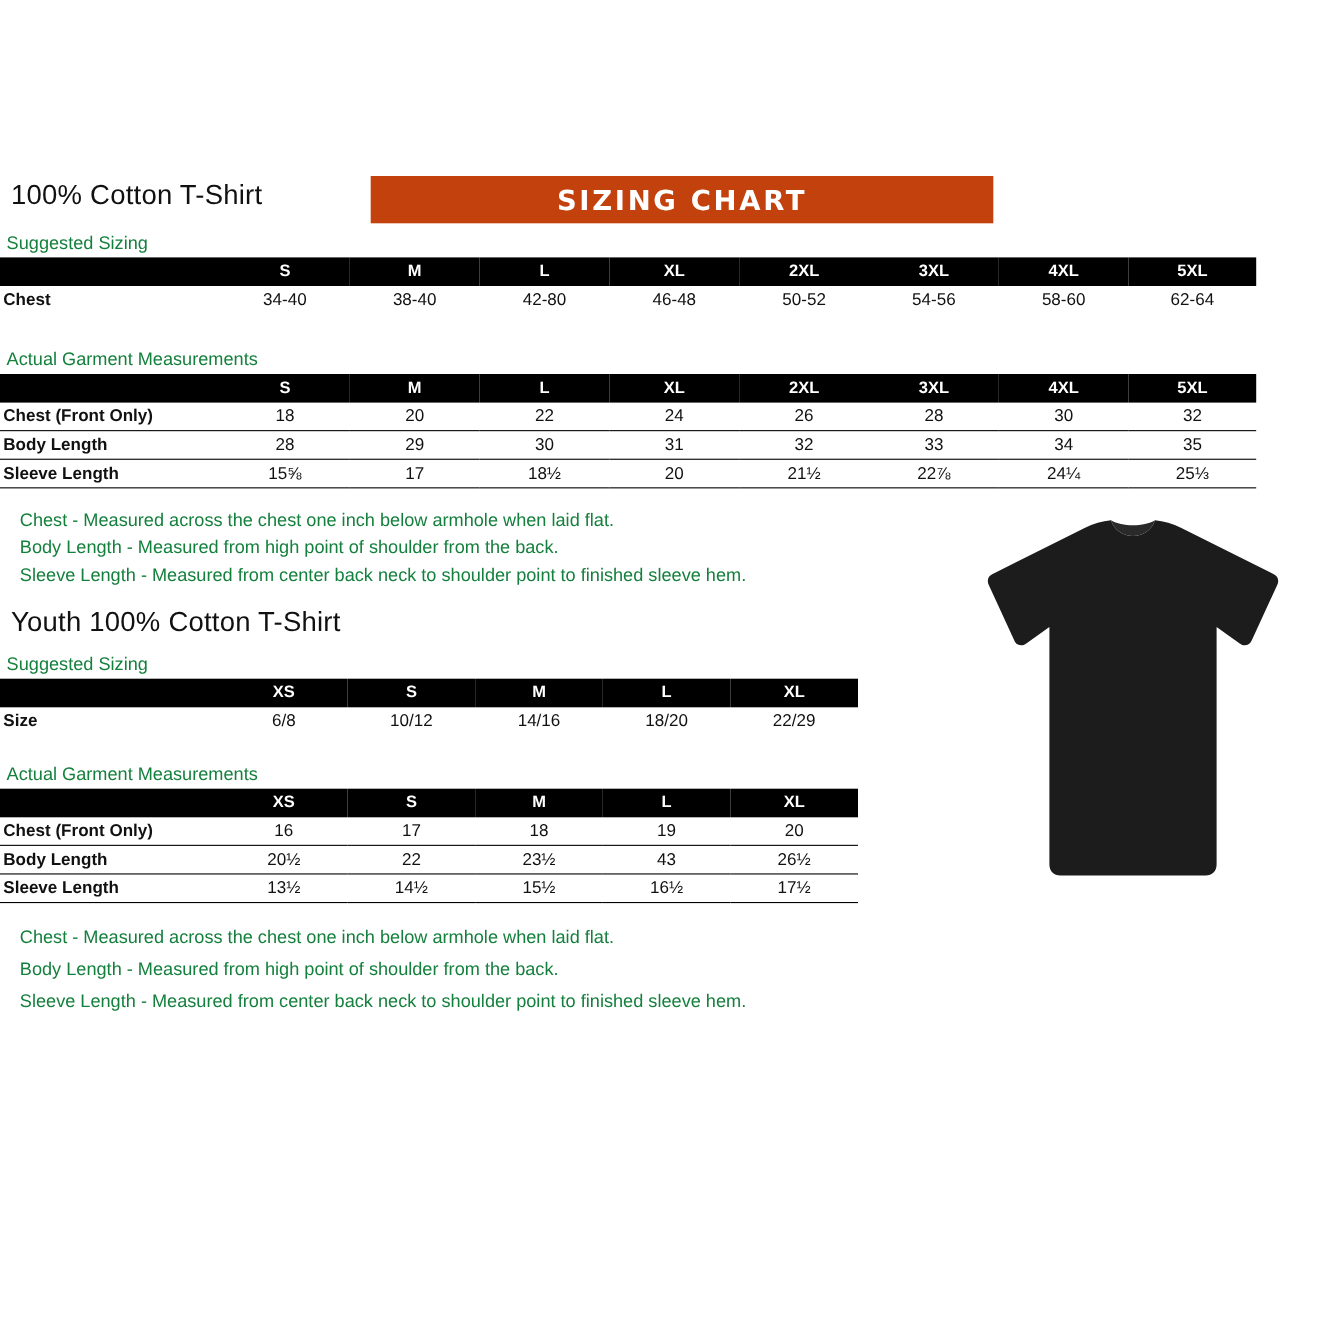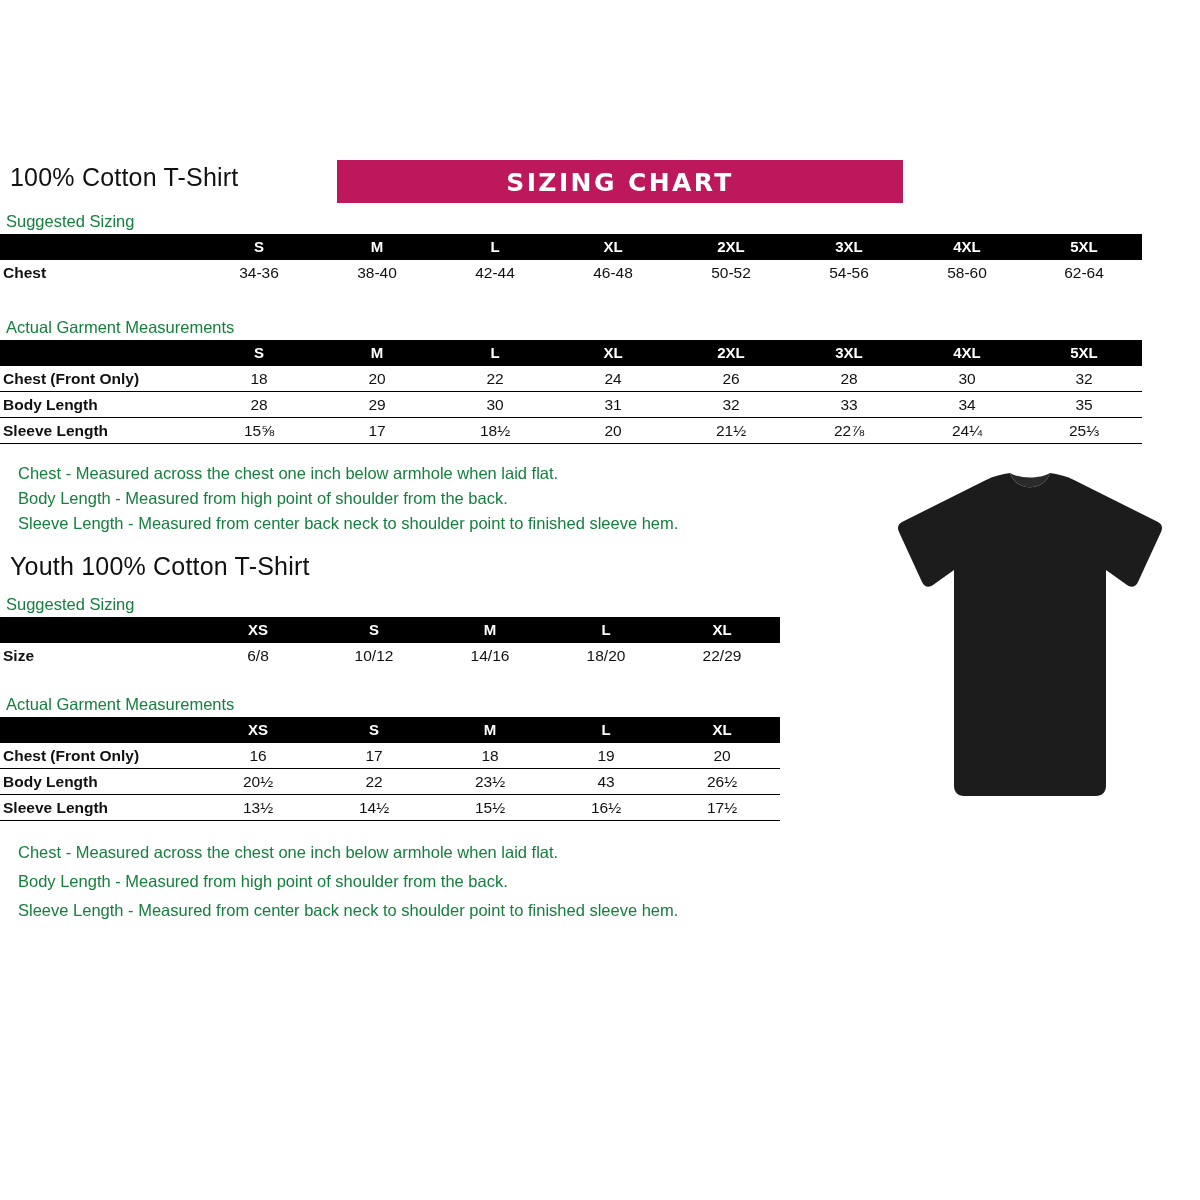--- a/index.html
+++ b/index.html
@@ -32,21 +32,21 @@
     font-weight: 400;
     letter-spacing: 0.2px;
     white-space: nowrap;
   }
   .sizing-chart-banner {
     position: absolute;
     left: 337px;
     top: 160px;
     width: 566px;
     height: 43px;
-    background: #be185d;
+    background: #c2410c;
   }
   .sizing-chart-banner .label {
     position: absolute;
     left: 0;
     right: 0;
     top: 8px;
     text-align: center;
     color: #ffffff;
     font-size: 25px;
     font-weight: 700;
@@ -168,23 +168,23 @@
           <th>XL</th>
           <th>2XL</th>
           <th>3XL</th>
           <th>4XL</th>
           <th>5XL</th>
         </tr>
       </thead>
     <tbody>
         <tr>
           <td class="rowhead">Chest</td>
-          <td>34-36</td>
+          <td>34-40</td>
           <td>38-40</td>
-          <td>42-44</td>
+          <td>42-80</td>
           <td>46-48</td>
           <td>50-52</td>
           <td>54-56</td>
           <td>58-60</td>
           <td>62-64</td>
         </tr>
       </tbody>
   </table>
 
   <div class="caption" style="left:6px; top:318px;">Actual Garment Measurements</div>

